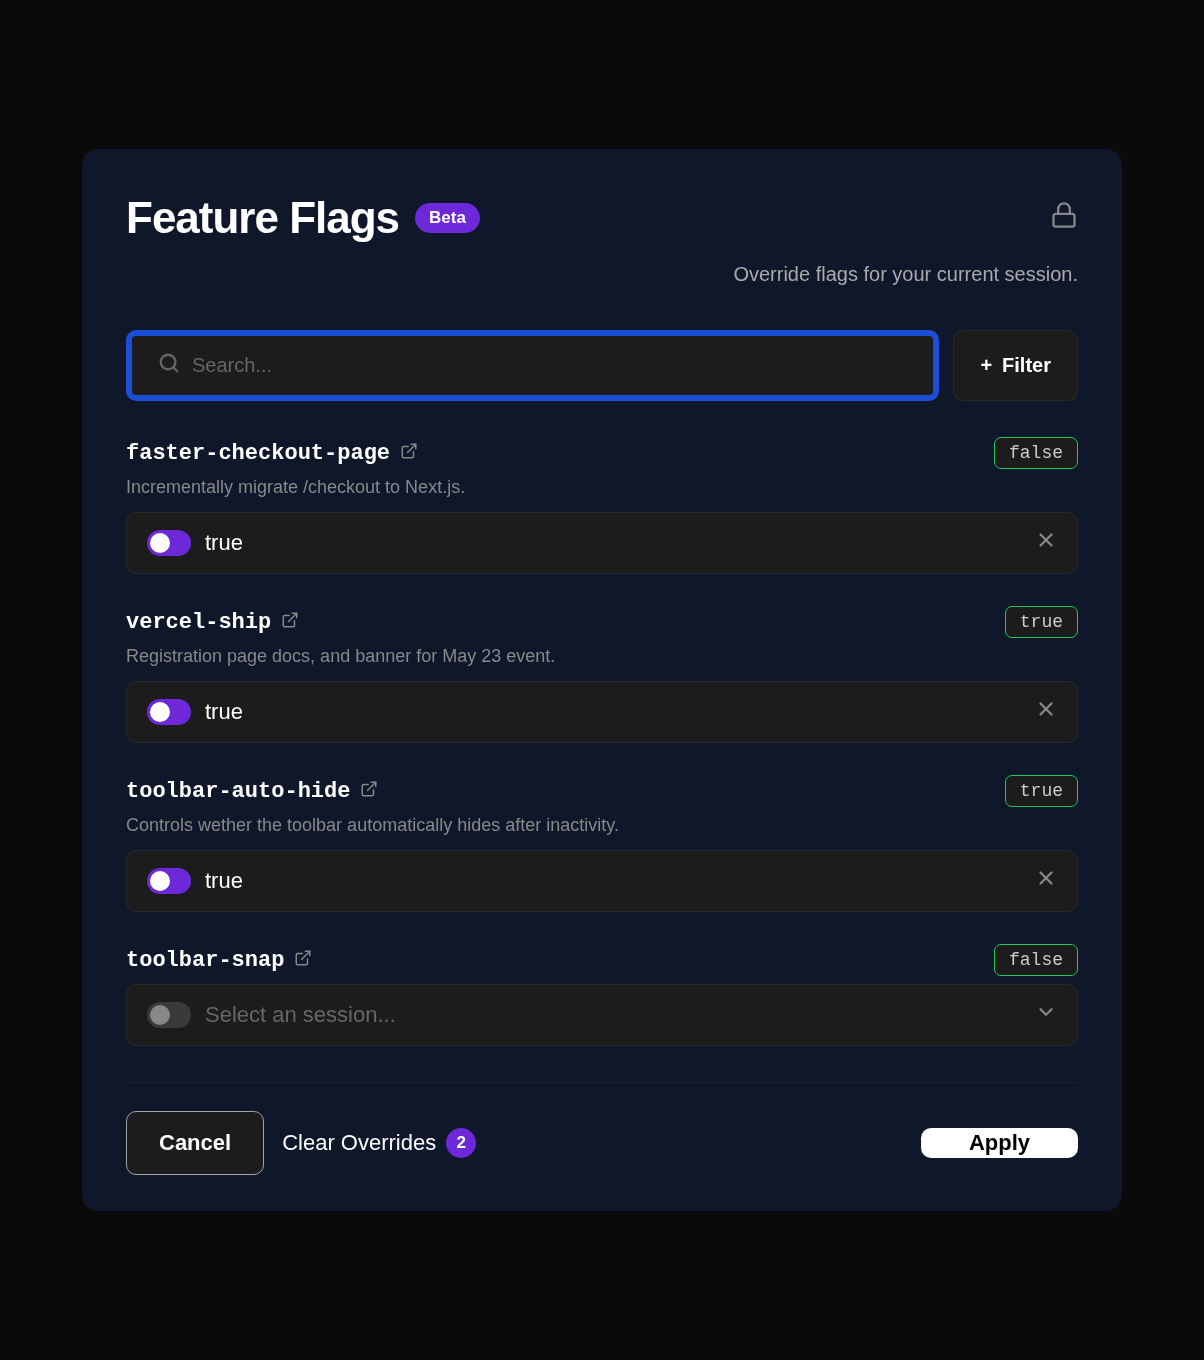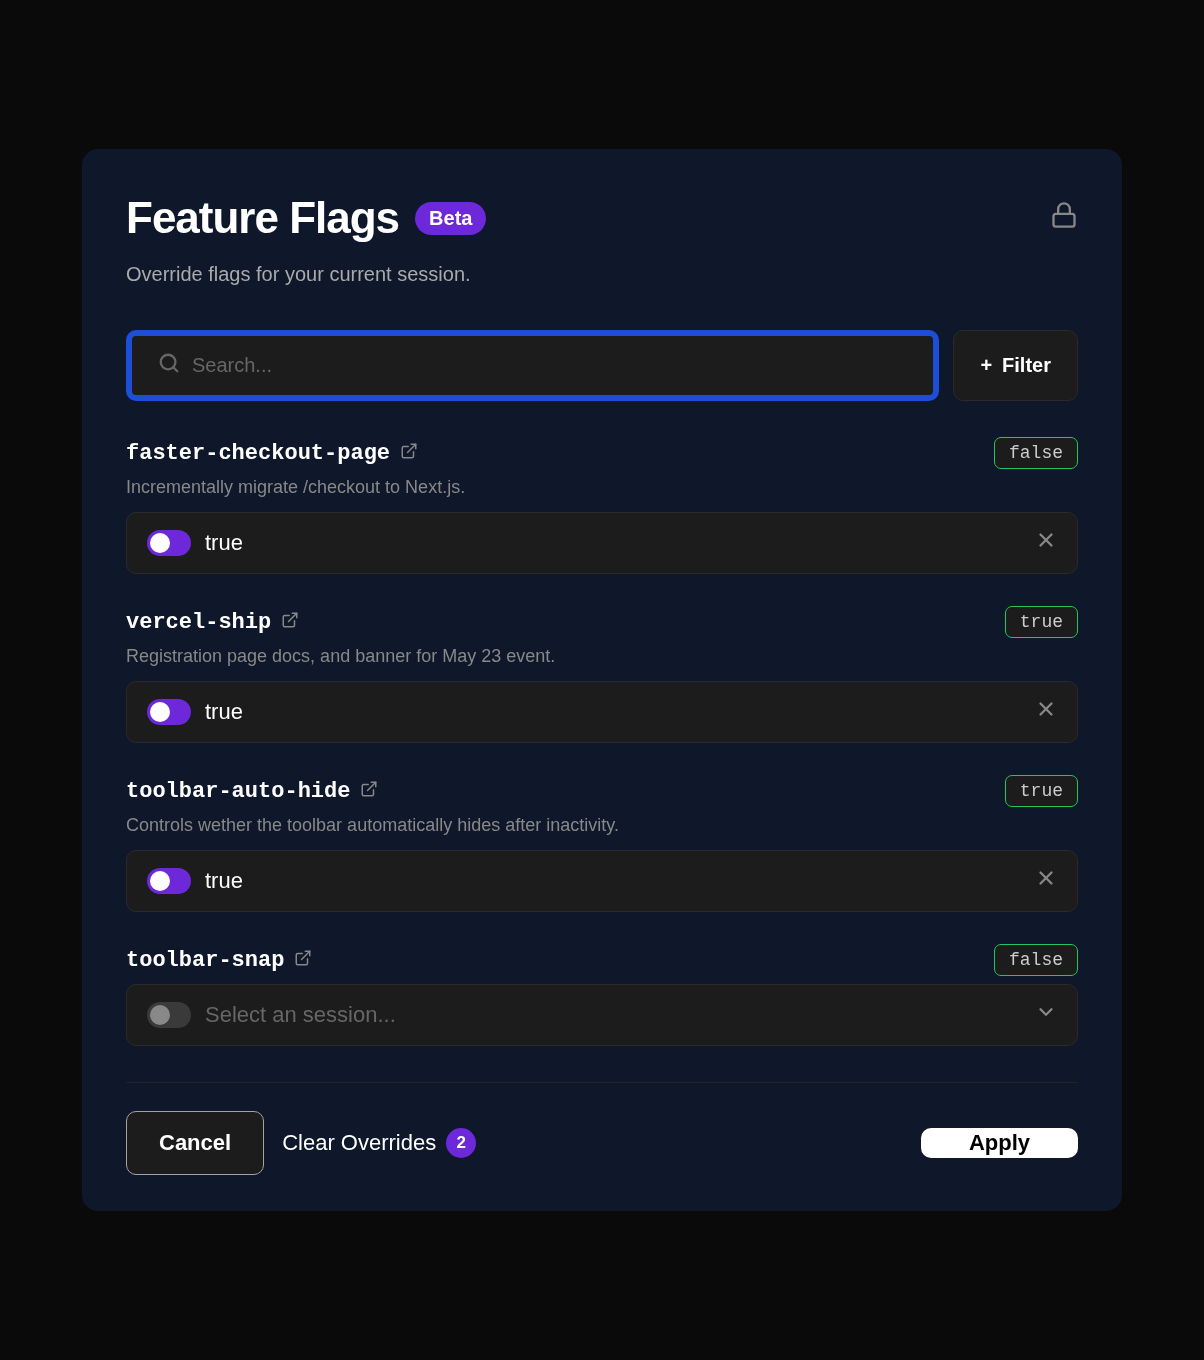--- a/index.html
+++ b/index.html
@@ -40,37 +40,38 @@
     .title {
       font-size: 44px;
       font-weight: 800;
       color: #ffffff;
       letter-spacing: -1px;
     }
 
     .beta-badge {
       background: #6d28d9;
       color: #ffffff;
-      font-size: 20px;
+      font-size: 17px;
       font-weight: 600;
       padding: 5px 14px;
       border-radius: 999px;
     }
 
     .lock-icon {
       color: #888;
       font-size: 26px;
       cursor: pointer;
     }
 
     
     .subtitle {
       color: #aaaaaa;
       font-size: 20px;
       margin-bottom: 44px;
+      text-align: right;
     }
 
     
     .search-row {
       display: flex;
       gap: 14px;
       margin-bottom: 36px;
     }
 
     .search-input-wrap {

